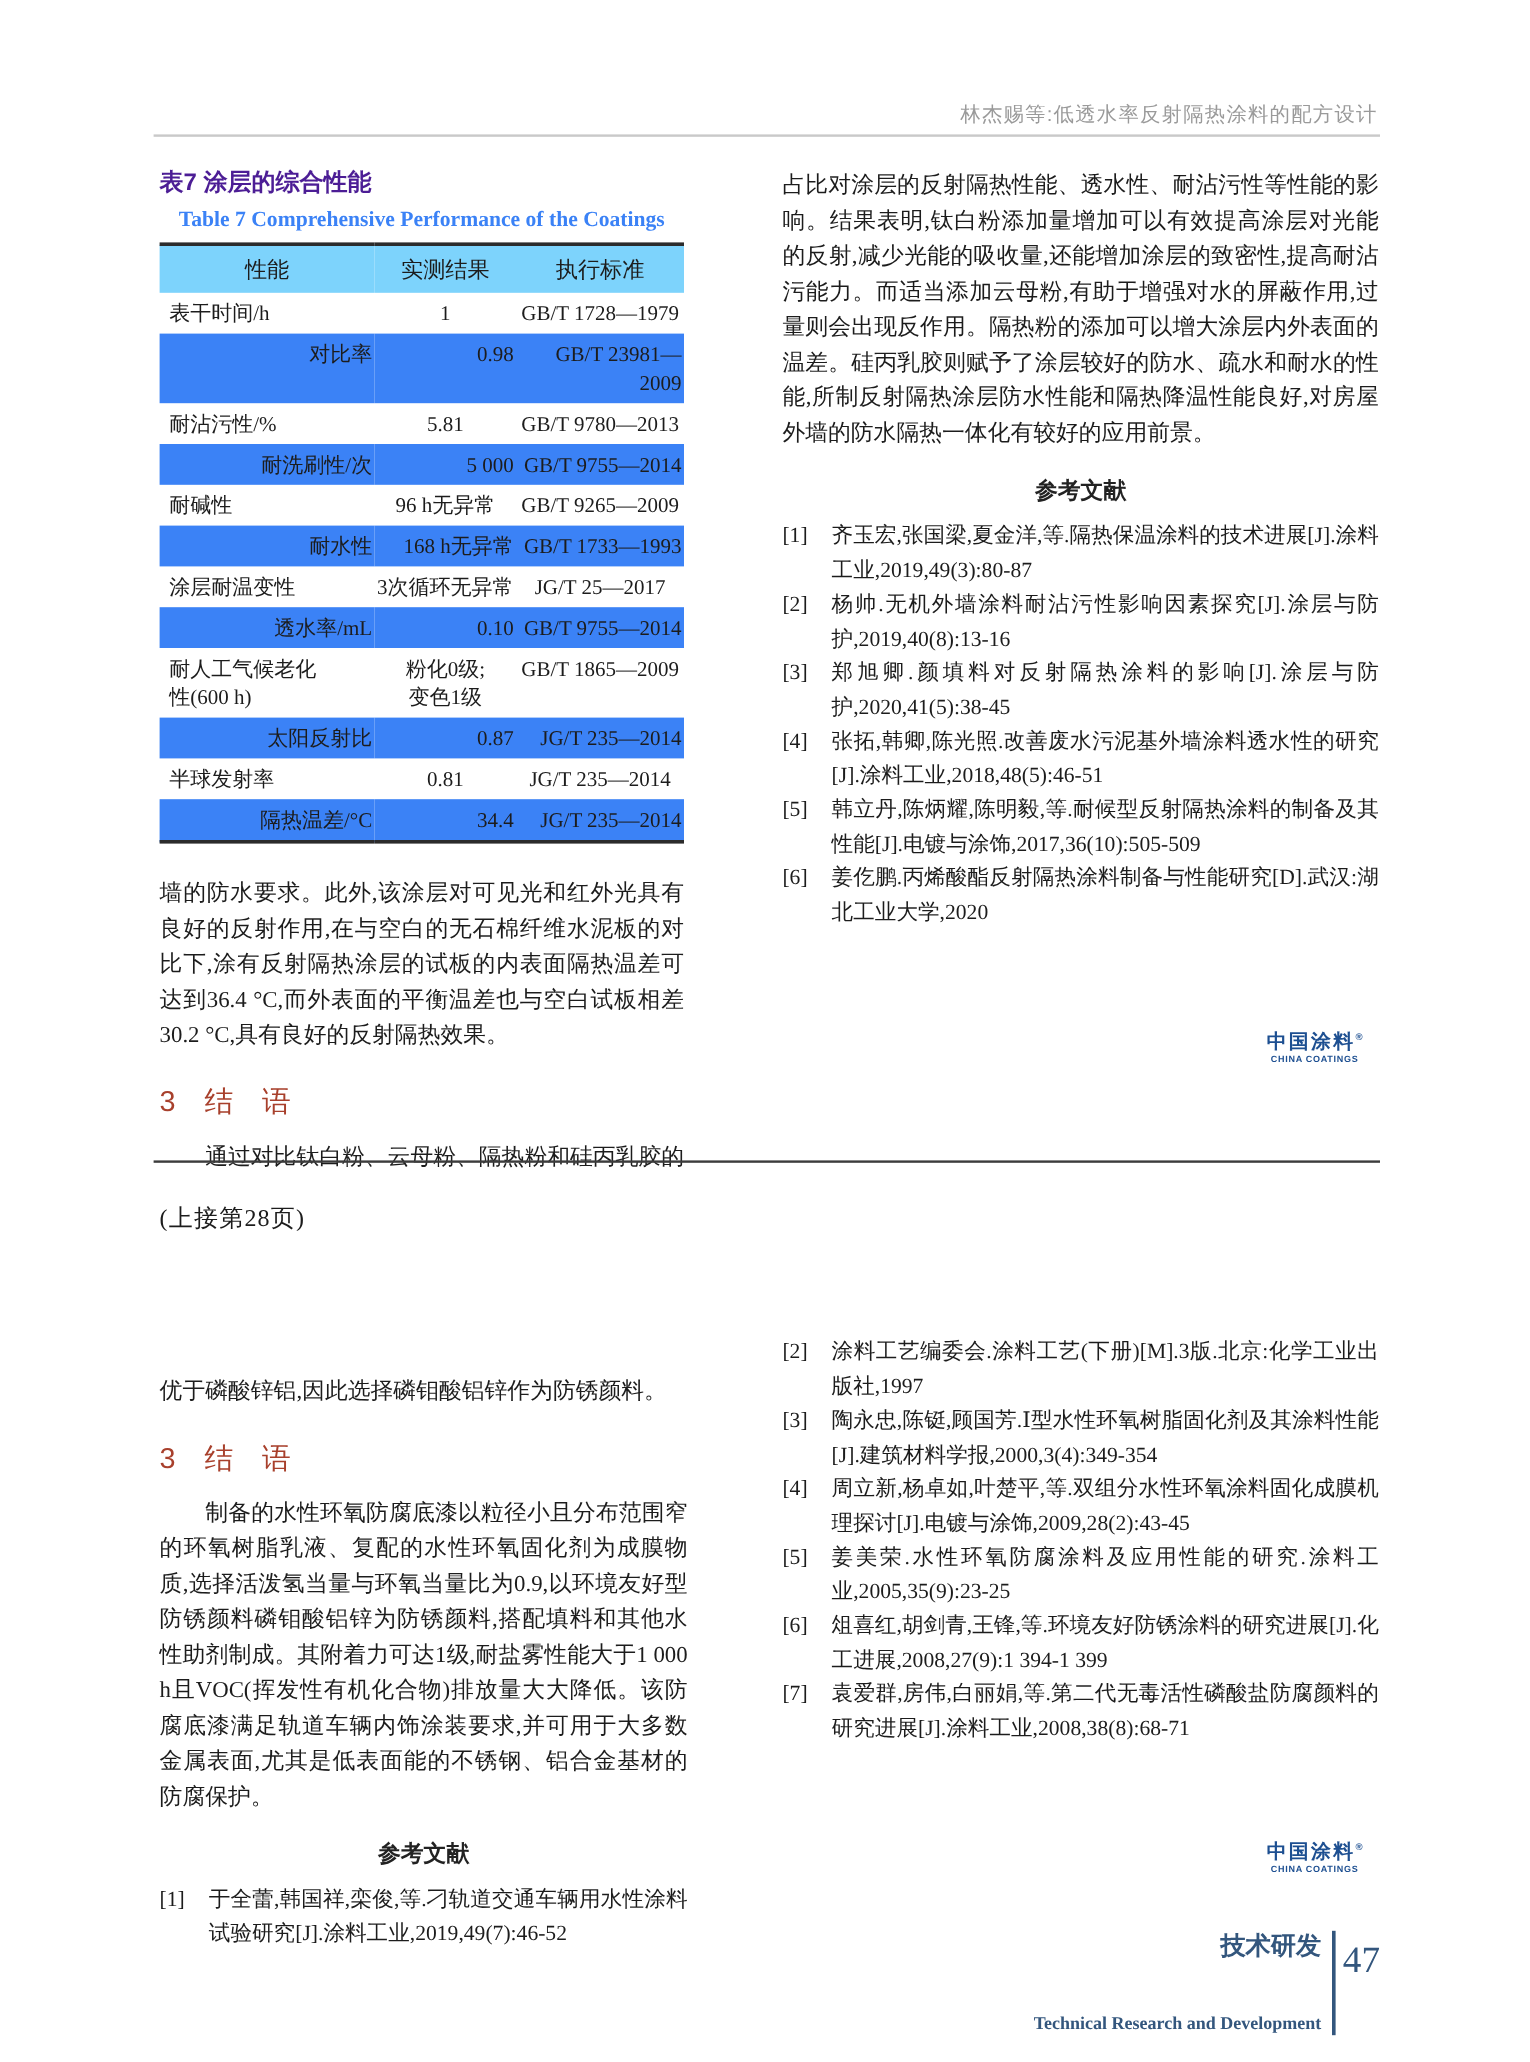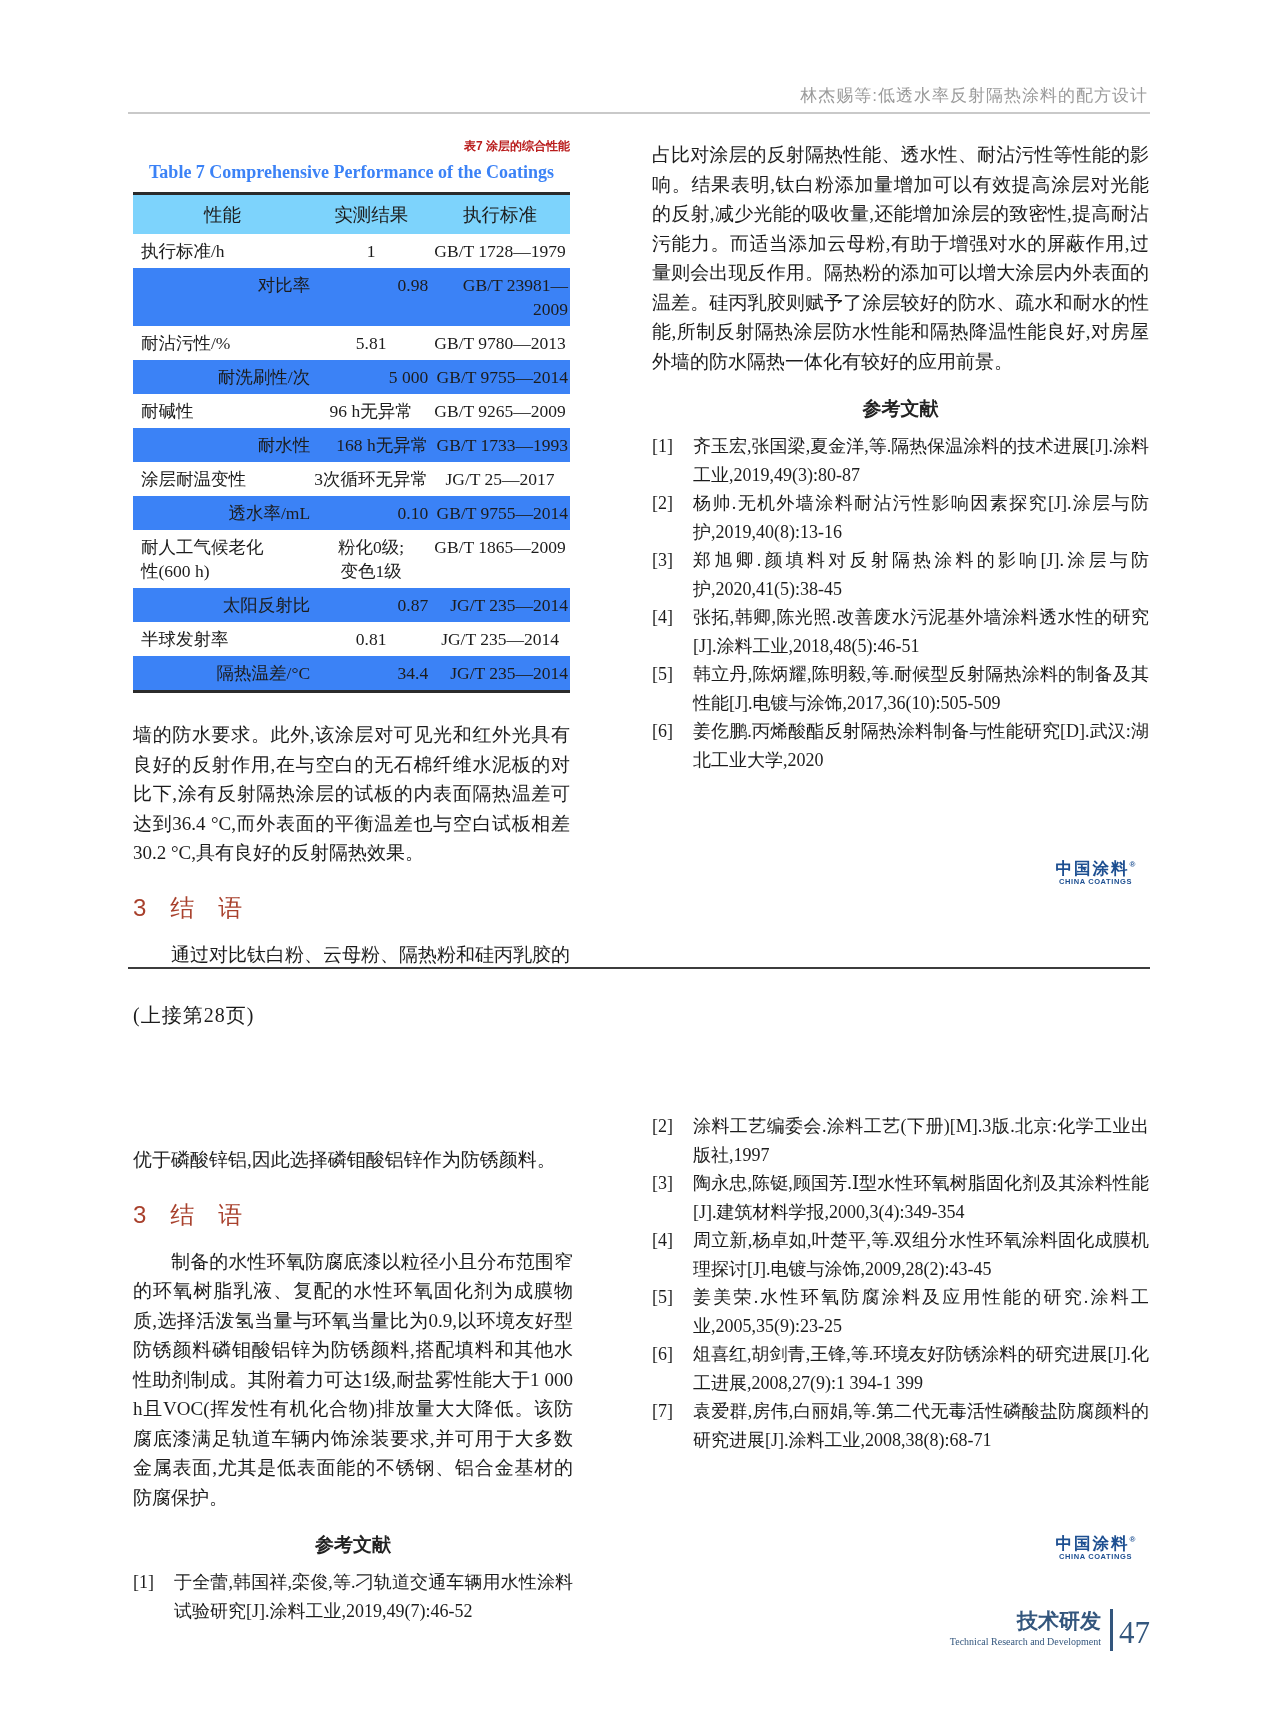--- a/index.html
+++ b/index.html
@@ -16,22 +16,22 @@
   .head-rule { position:absolute; top:112px; left:128px; width:1022px; border-top:2px solid #c9c9c9; }
   .mid-rule  { position:absolute; top:967px; left:128px; width:1022px; border-top:2px solid #3c3c3c; }
 
   .col { position:absolute; }
   #col-left-top  { left:133px; top:138px; width:437px; }
   #col-right-top { left:652px; top:140px; width:497px; }
   #col-left-bot  { left:133px; top:1002px; width:440px; }
   #col-right-bot { left:652px; top:1112px; width:497px; }
 
   .tbl-caption-zh {
-    text-align:right; font-family:"Liberation Sans","DejaVu Sans",sans-serif;
-    font-weight:bold; font-size:12px; color:#b91c1c;
+    text-align:left; font-family:"Liberation Sans","DejaVu Sans",sans-serif;
+    font-weight:bold; font-size:20px; color:#4c1d95;
   }
   .tbl-caption-en {
     text-align:center; font-weight:bold; font-size:18px; margin-top:7px; color:#3b82f6;
   }
   table.perf {
     width:100%; border-collapse:collapse; margin-top:9px;
     border-top:3px solid #2b2b2b; border-bottom:3px solid #2b2b2b;
   }
   table.perf th {
     background:#7dd3fc; font-weight:normal; font-size:18.5px; padding:7px 2px; text-align:center;
@@ -77,21 +77,21 @@
     font-family:"Liberation Sans","DejaVu Sans",sans-serif; font-weight:bold;
     font-size:7.5px; letter-spacing:0.6px; line-height:10px;
   }
 
   .footer { position:absolute; top:1609px; right:125px; display:flex; align-items:stretch; }
   .footer-text { display:flex; flex-direction:column; justify-content:flex-end; align-items:flex-end; padding-right:9px; }
   .footer-zh {
     font-family:Liberation Serif, serif; font-weight:bold;
     font-size:21px; color:#33567d; line-height:24px;
   }
-  .footer-en { font-weight:normal; font-size:10px; color:#33567d; line-height:18px; }
+  .footer-en { font-weight:bold; font-size:15px; color:#33567d; line-height:18px;margin-top:45px; }
   .footer-bar { width:3px; background:#33567d; }
   .footer-page { font-size:31px; color:#33567d; padding:6px 0 0 6px; }
 </style>
 </head>
 <body>
 
 <div class="running-head">林杰赐等:低透水率反射隔热涂料的配方设计</div>
 <div class="head-rule"></div>
 
 <div class="col" id="col-left-top">
@@ -100,21 +100,21 @@
   <table class="perf">
     <thead>
       <tr>
         <th>性能</th>
         <th>实测结果</th>
         <th>执行标准</th>
       </tr>
     </thead>
     <tbody>
         <tr>
-          <td>执行标准/h</td>
+          <td>表干时间/h</td>
           <td>1</td>
           <td>GB/T 1728—1979</td>
         </tr>
         <tr class="shaded">
           <td>对比率</td>
           <td>0.98</td>
           <td>GB/T 23981—2009</td>
         </tr>
         <tr>
           <td>耐沾污性/%</td>

